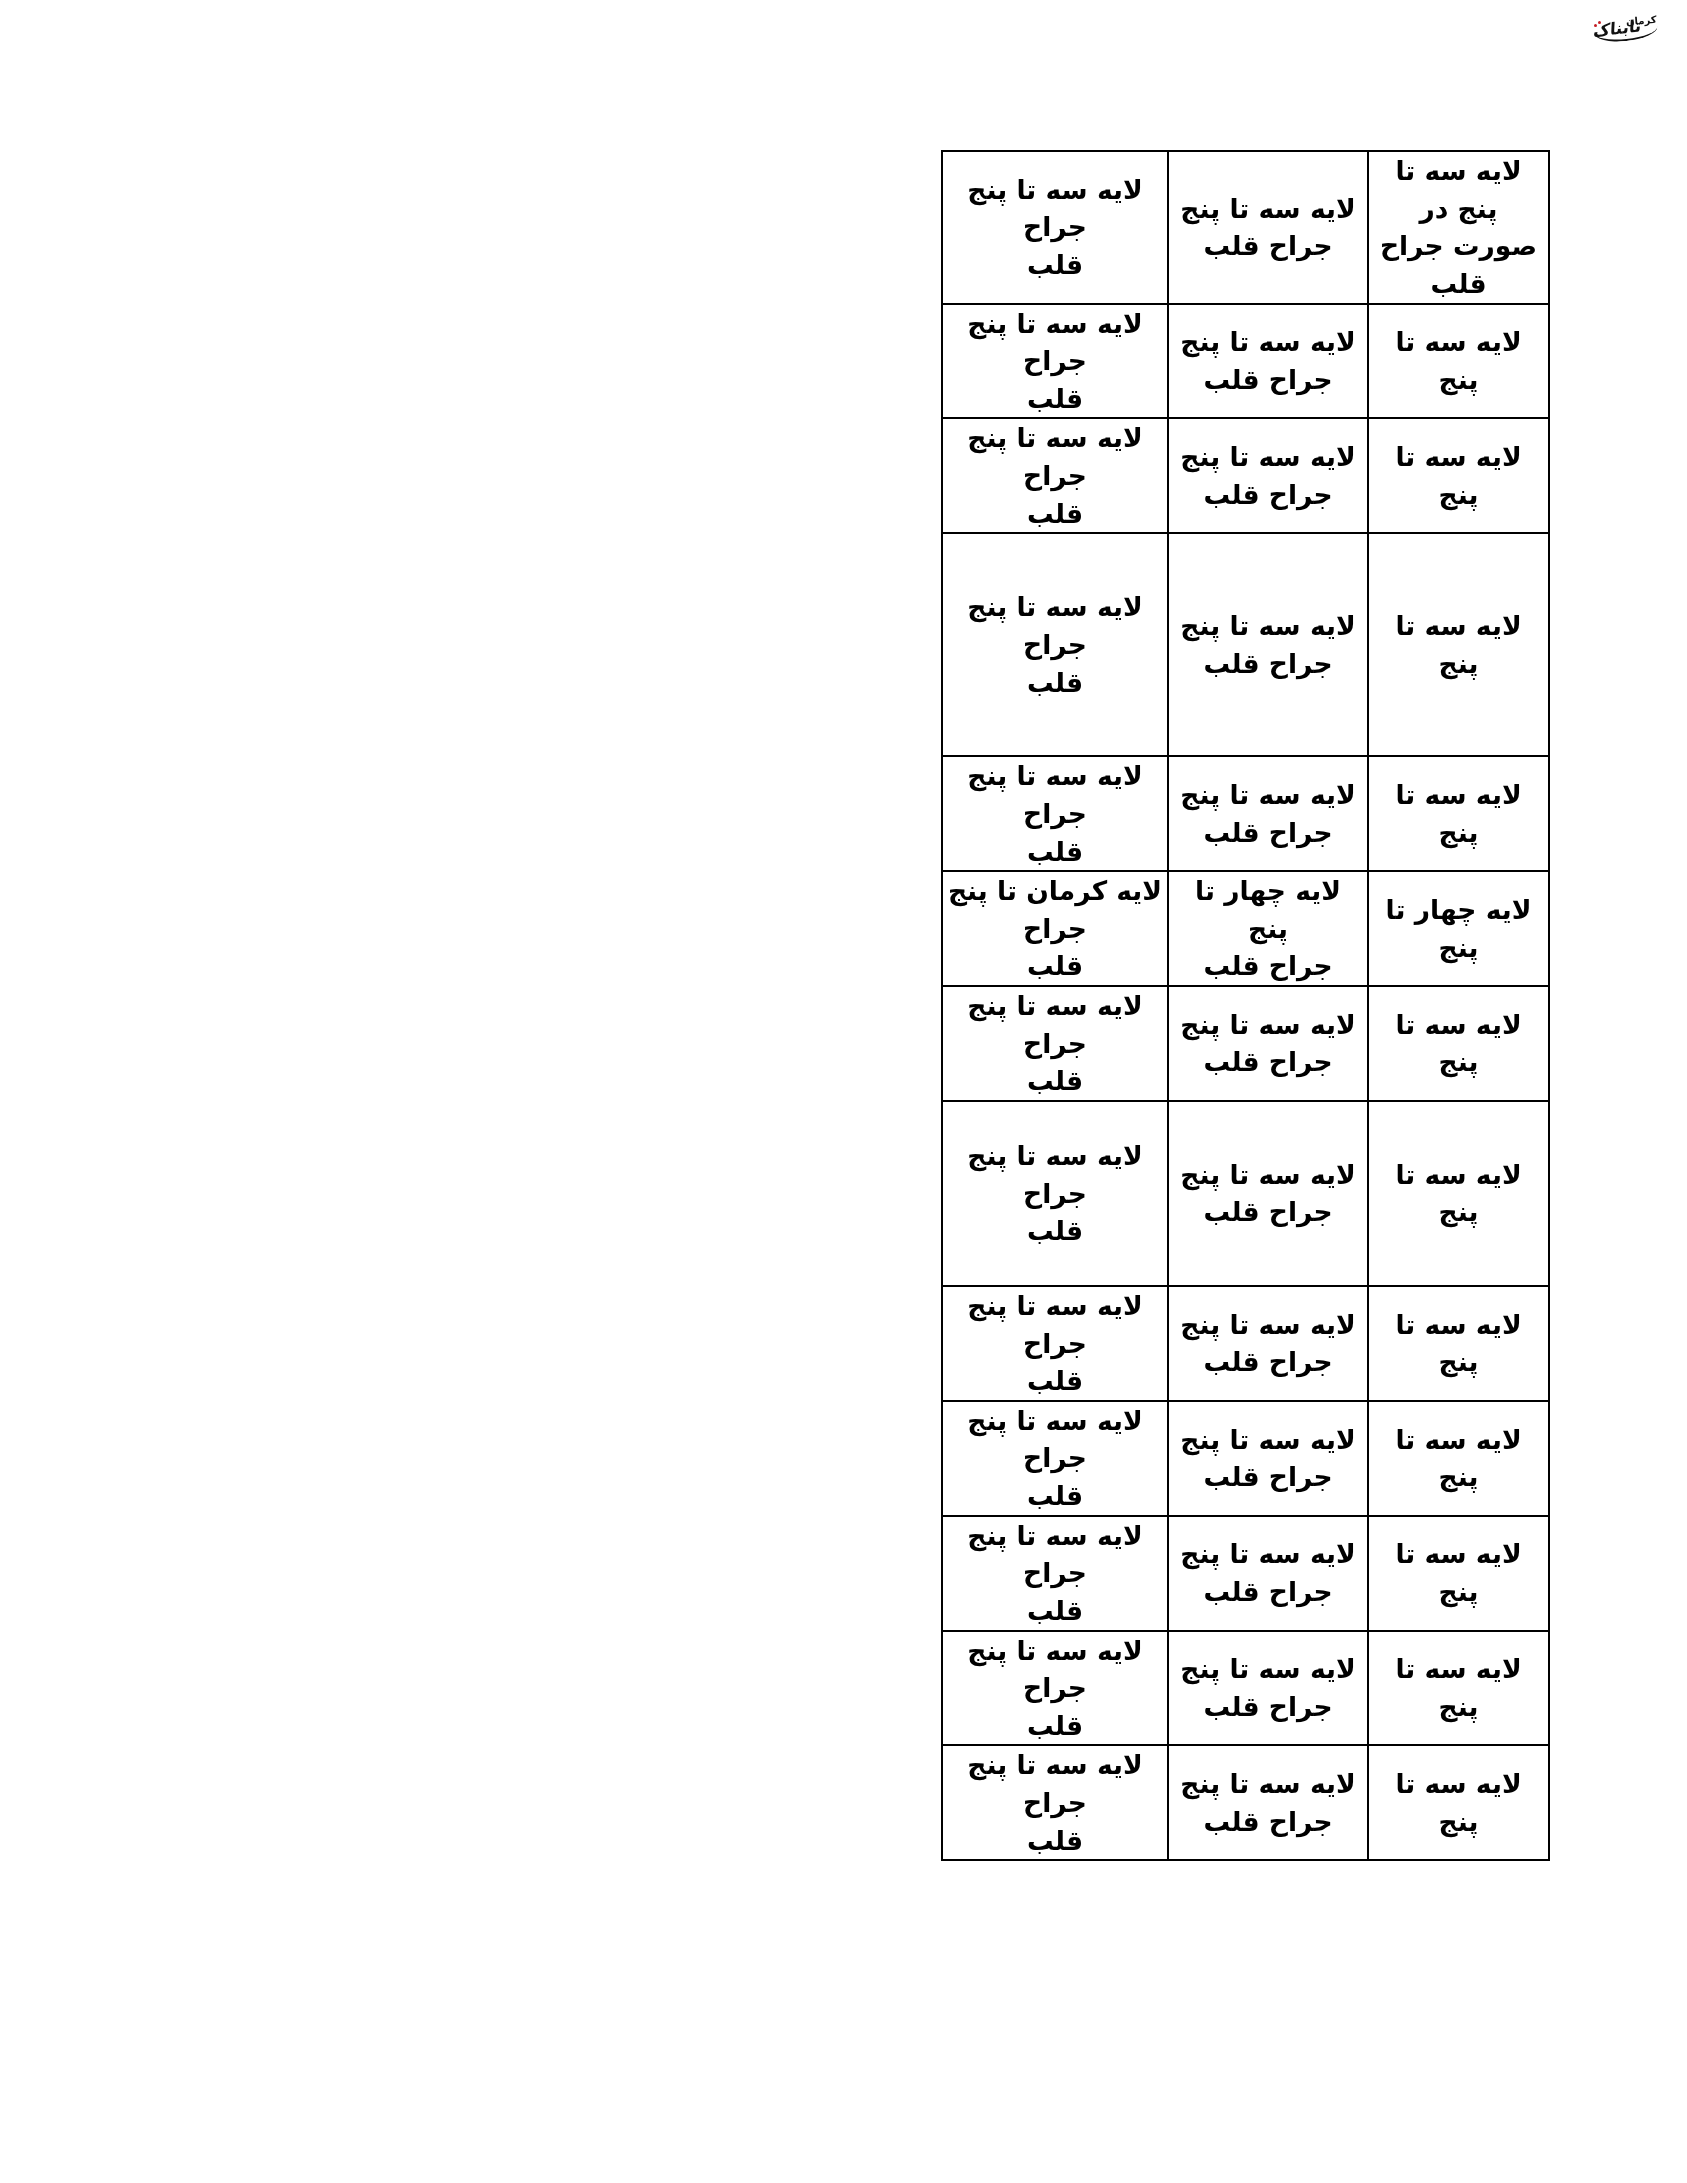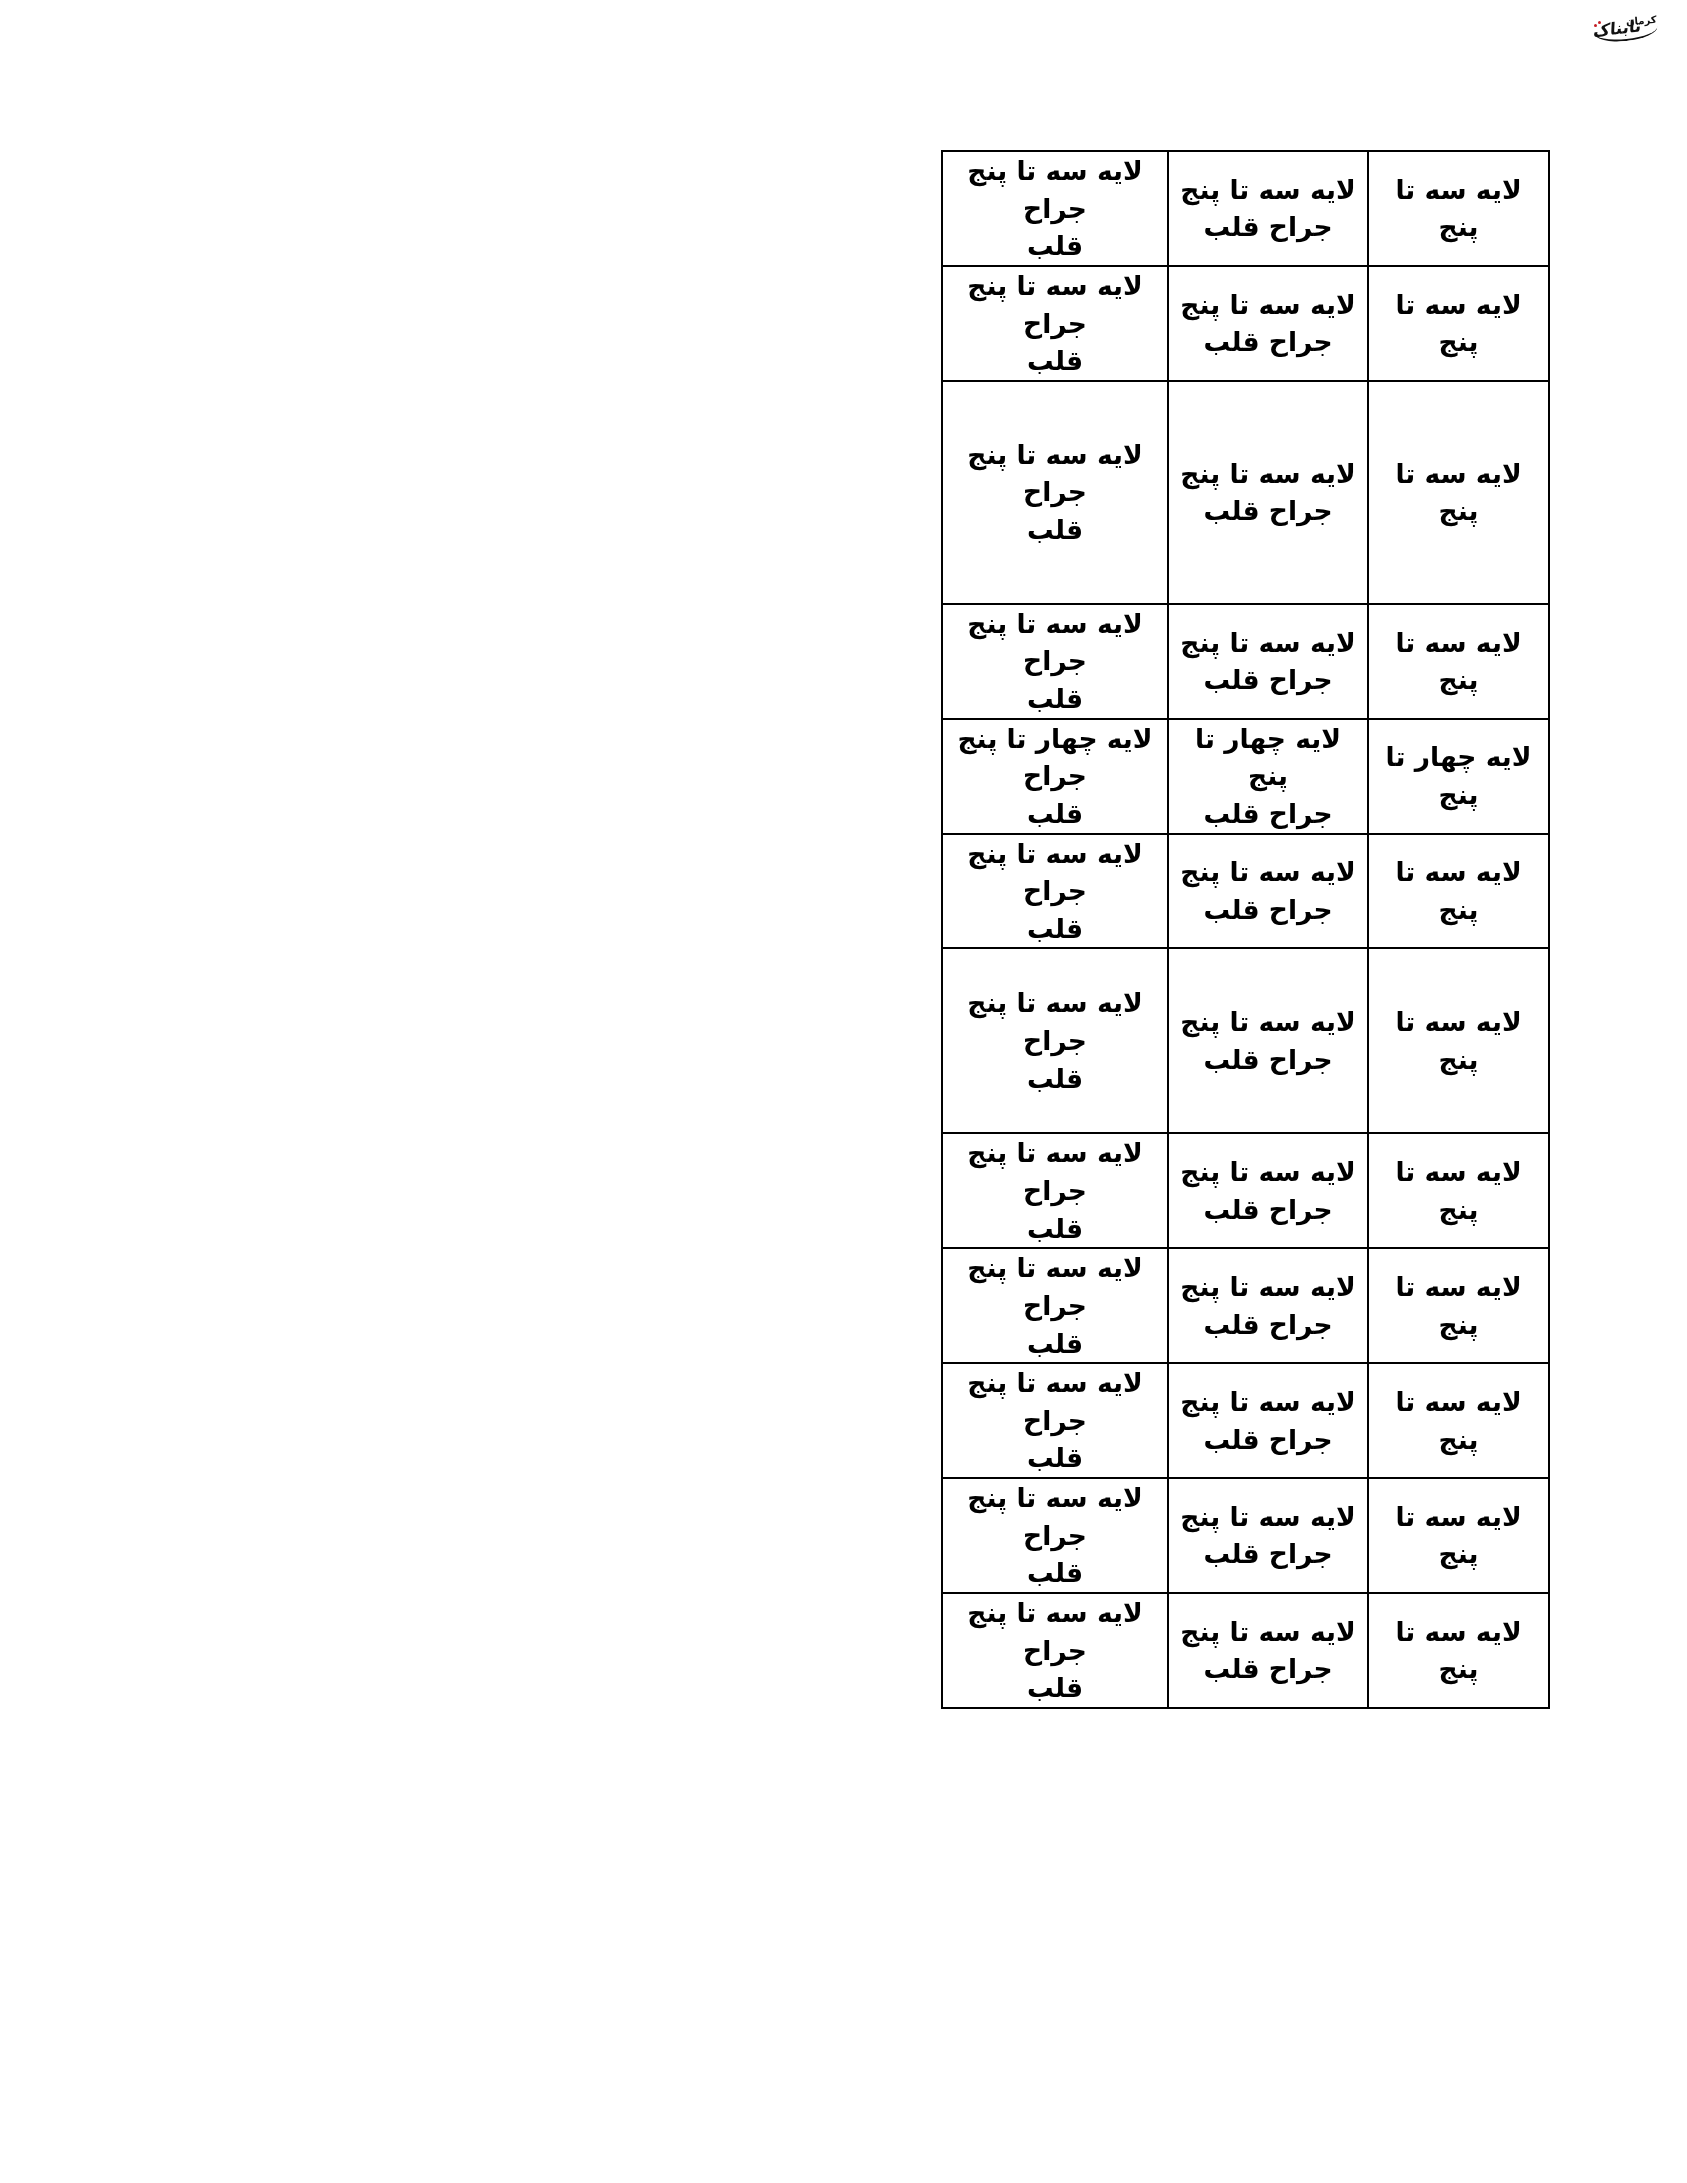--- a/index.html
+++ b/index.html
@@ -106,20 +106,28 @@
   </div>
 
   <div class="doc-table">
     <table>
       <colgroup>
         <col style="width:181px">
         <col style="width:200px">
         <col style="width:226px">
       </colgroup>
       <tbody>
+        <tr style="height:146px">
+          <td>لایه سه تا پنج در
+صورت جراح قلب</td>
+          <td>لایه سه تا پنج
+جراح قلب</td>
+          <td>لایه سه تا پنج جراح
+قلب</td>
+        </tr>
         <tr style="height:109px">
           <td>لایه سه تا پنج</td>
           <td>لایه سه تا پنج
 جراح قلب</td>
           <td>لایه سه تا پنج جراح
 قلب</td>
         </tr>
         <tr style="height:112px">
           <td>لایه سه تا پنج</td>
           <td>لایه سه تا پنج
@@ -138,21 +146,21 @@
           <td>لایه سه تا پنج</td>
           <td>لایه سه تا پنج
 جراح قلب</td>
           <td>لایه سه تا پنج جراح
 قلب</td>
         </tr>
         <tr style="height:73px">
           <td>لایه چهار تا پنج</td>
           <td>لایه چهار تا پنج
 جراح قلب</td>
-          <td>لایه چهار تا پنج جراح
+          <td>لایه کرمان تا پنج جراح
 قلب</td>
         </tr>
         <tr style="height:112px">
           <td>لایه سه تا پنج</td>
           <td>لایه سه تا پنج
 جراح قلب</td>
           <td>لایه سه تا پنج جراح
 قلب</td>
         </tr>
         <tr style="height:185px">

